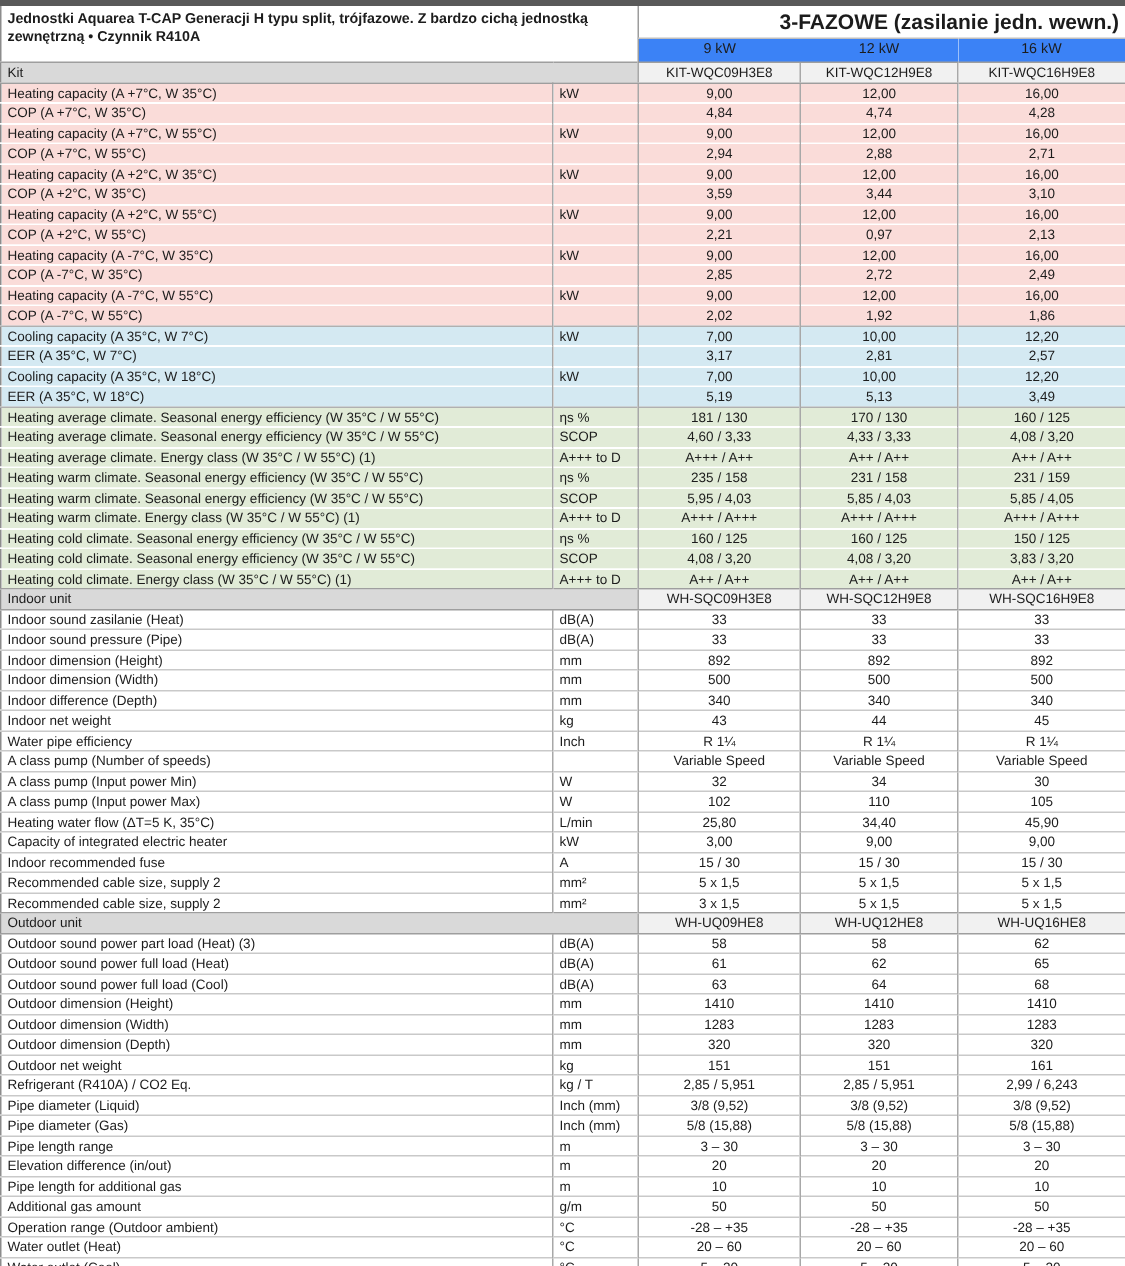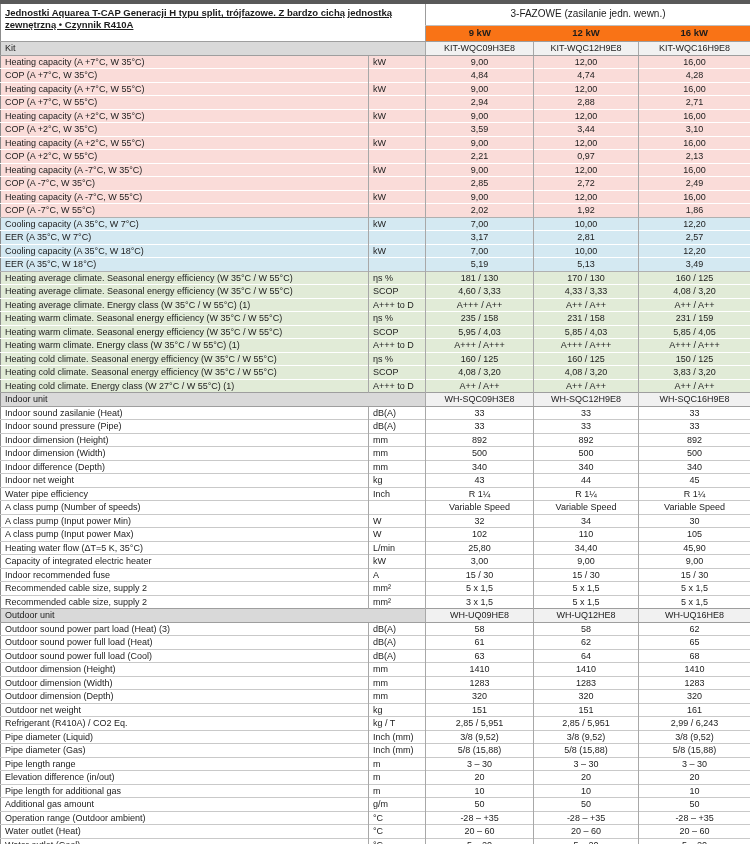--- a/index.html
+++ b/index.html
@@ -4,23 +4,23 @@
 <style>
   html,body{margin:0;padding:0;background:#fff;}
   body{width:750px;font-family:"Liberation Sans",sans-serif;color:#1c1c1c;}
   .topbar{height:4px;background:var(--topbar,#595959);}
   table.spec{border-collapse:collapse;table-layout:fixed;width:750px;border:1px solid #8c8c8c;border-top:none;}
   td,th{padding:1px 4px;font-size:9px;line-height:10.5px;overflow:hidden;white-space:nowrap;font-weight:normal;text-align:left;vertical-align:middle;}
   
   .c-unit,.c-val{border-left:1px solid #a8a8a8;}
   .c-val{text-align:center;}
   
-  .title-cell{vertical-align:top;padding:3px 4px;font-weight:bold;font-size:9.5px;line-height:12px;white-space:normal;background:#fff;text-decoration:underline;}
-  .phase-cell{font-weight:normal;text-align:center;font-size:10px;height:19px;border-left:1px solid #9c9c9c;border-bottom:1px solid #bfbfbf;background:#fff;}
-  tr.hdr-kw td{font-weight:bold;text-align:center;font-size:9.5px;height:13px;background:#f97316;}
+  .title-cell{vertical-align:top;padding:3px 4px;font-weight:bold;font-size:9.5px;line-height:12px;white-space:normal;background:#fff;}
+  .phase-cell{font-weight:bold;text-align:right;font-size:14px;height:19px;border-left:1px solid #9c9c9c;border-bottom:1px solid #bfbfbf;background:#fff;}
+  tr.hdr-kw td{font-weight:normal;text-align:center;font-size:9.5px;height:13px;background:#3b82f6;}
   tr.hdr-kw td.first{border-left:1px solid #9c9c9c;}
   
   tr.section td{border-top:1px solid #9e9e9e;border-bottom:1px solid #9e9e9e;}
   tr.section .c-label{background:var(--section_gray,#d9d9d9);}
   tr.section .c-val{background:var(--section_value,#f1f1f1);}
   
   tr.t-white td{background:#fff;border-top:1px solid #c9c9c9;}
   tr.t-pink td{background:var(--pink,#fadcd9);border-top:1px solid rgba(255,255,255,0.92);margin-top:20px;}
   tr.t-blue td{background:var(--blue,#d4e9f2);border-top:1px solid rgba(255,255,255,0.92);}
   tr.t-green td{background:var(--green,#e1ebd7);border-top:1px solid rgba(255,255,255,0.92);}
@@ -217,21 +217,21 @@
         <td class="c-val">150 / 125</td>
       </tr>
       <tr class="t-green">
         <td class="c-label">Heating cold climate. Seasonal energy efficiency (W 35°C / W 55°C)</td>
         <td class="c-unit">SCOP</td>
         <td class="c-val">4,08 / 3,20</td>
         <td class="c-val">4,08 / 3,20</td>
         <td class="c-val">3,83 / 3,20</td>
       </tr>
       <tr class="t-green">
-        <td class="c-label">Heating cold climate. Energy class (W 27°C / W 55°C) (1)</td>
+        <td class="c-label">Heating cold climate. Energy class (W 35°C / W 55°C) (1)</td>
         <td class="c-unit">A+++ to D</td>
         <td class="c-val">A++ / A++</td>
         <td class="c-val">A++ / A++</td>
         <td class="c-val">A++ / A++</td>
       </tr>
       <tr class="section">
         <td class="c-label" colspan="2">Indoor unit</td>
         <td class="c-val">WH-SQC09H3E8</td>
         <td class="c-val">WH-SQC12H9E8</td>
         <td class="c-val">WH-SQC16H9E8</td>

